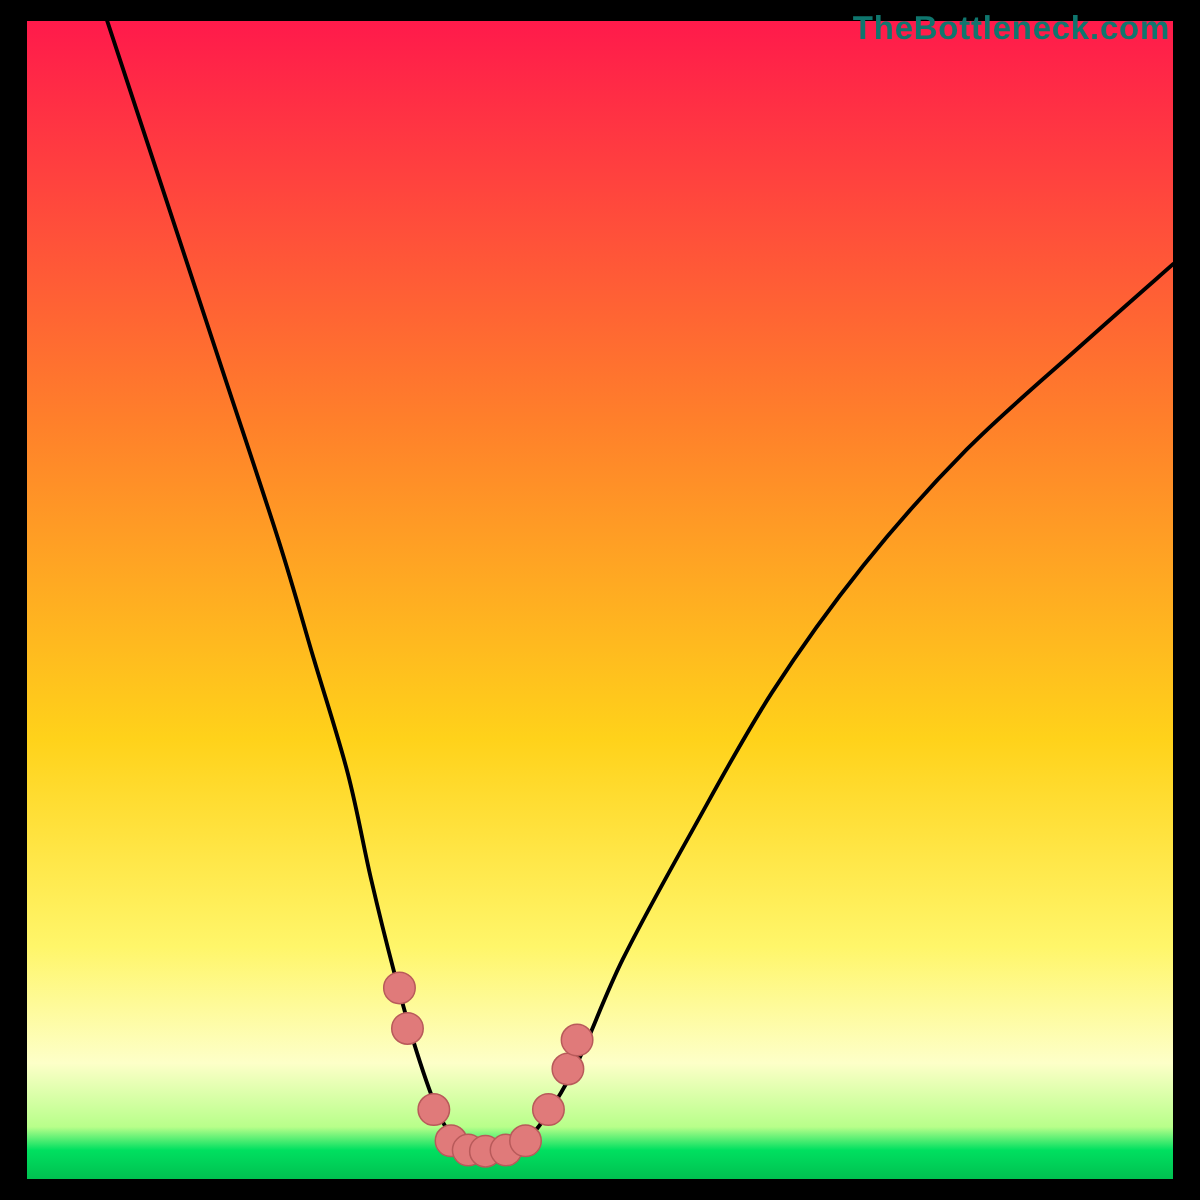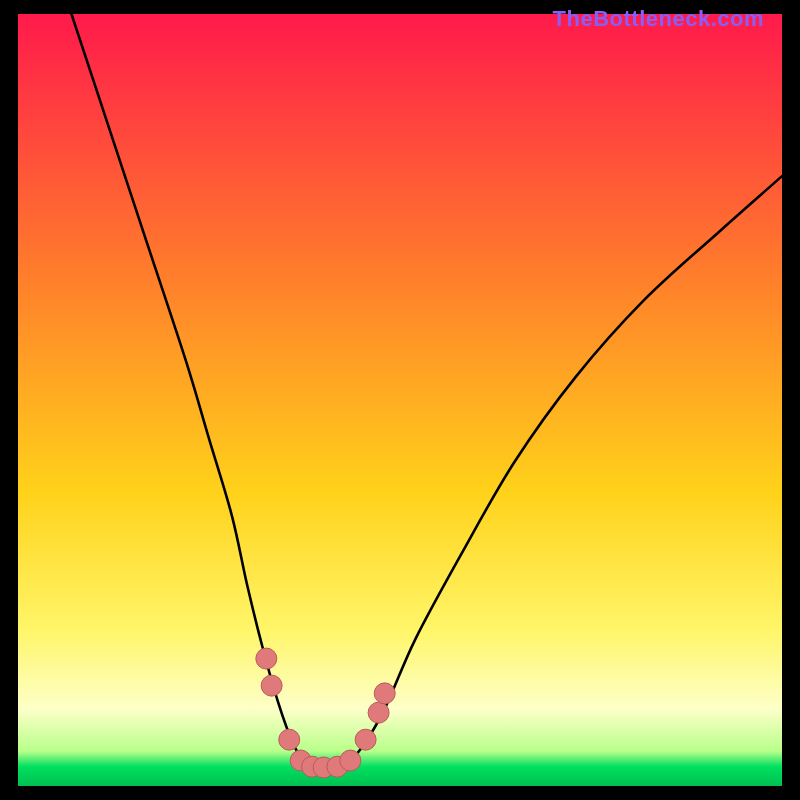--- a/index.html
+++ b/index.html
@@ -21,25 +21,25 @@
   .plot-bg {
     position: absolute;
     left: 0;
     top: 0;
     width: 764px;
     height: 772px;
   }
   .watermark {
     position: absolute;
     top: 6px;
-    right: 36px;
+    right: 20px;
     font-family: Arial, Helvetica, sans-serif;
     font-size: 22px;
     font-weight: 600;
-    color: #8b5cf6;
+    color: #0f766e;
     letter-spacing: 0.5px;
   }
   svg {
     position: absolute;
     left: 18px;
     top: 14px;
   }
 </style>
 </head>
 <body>

